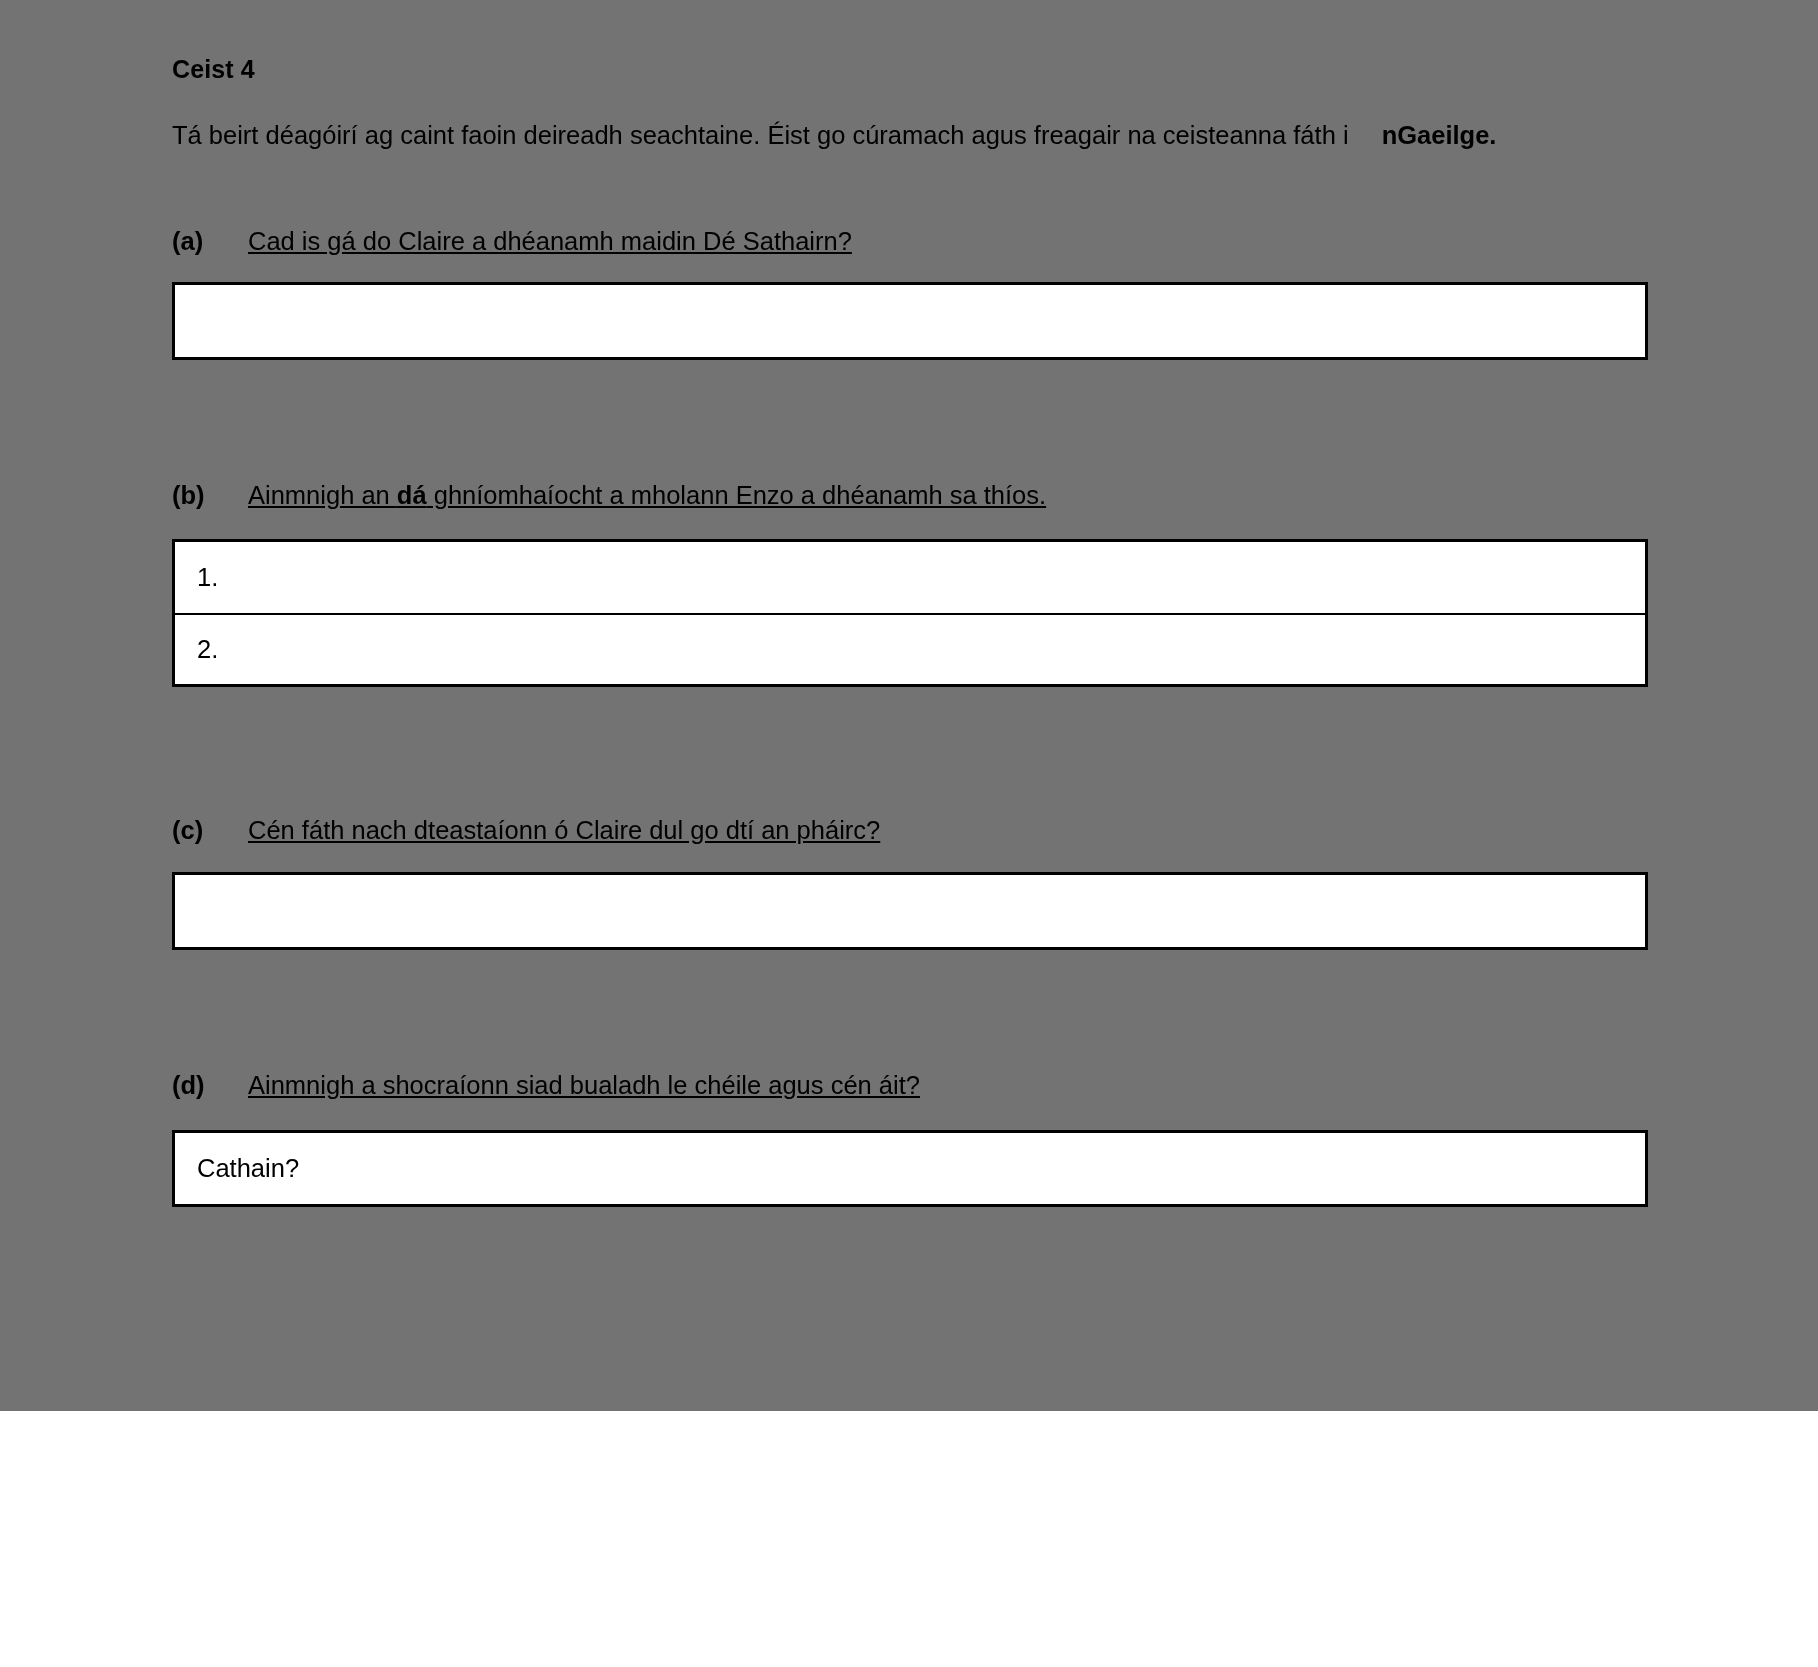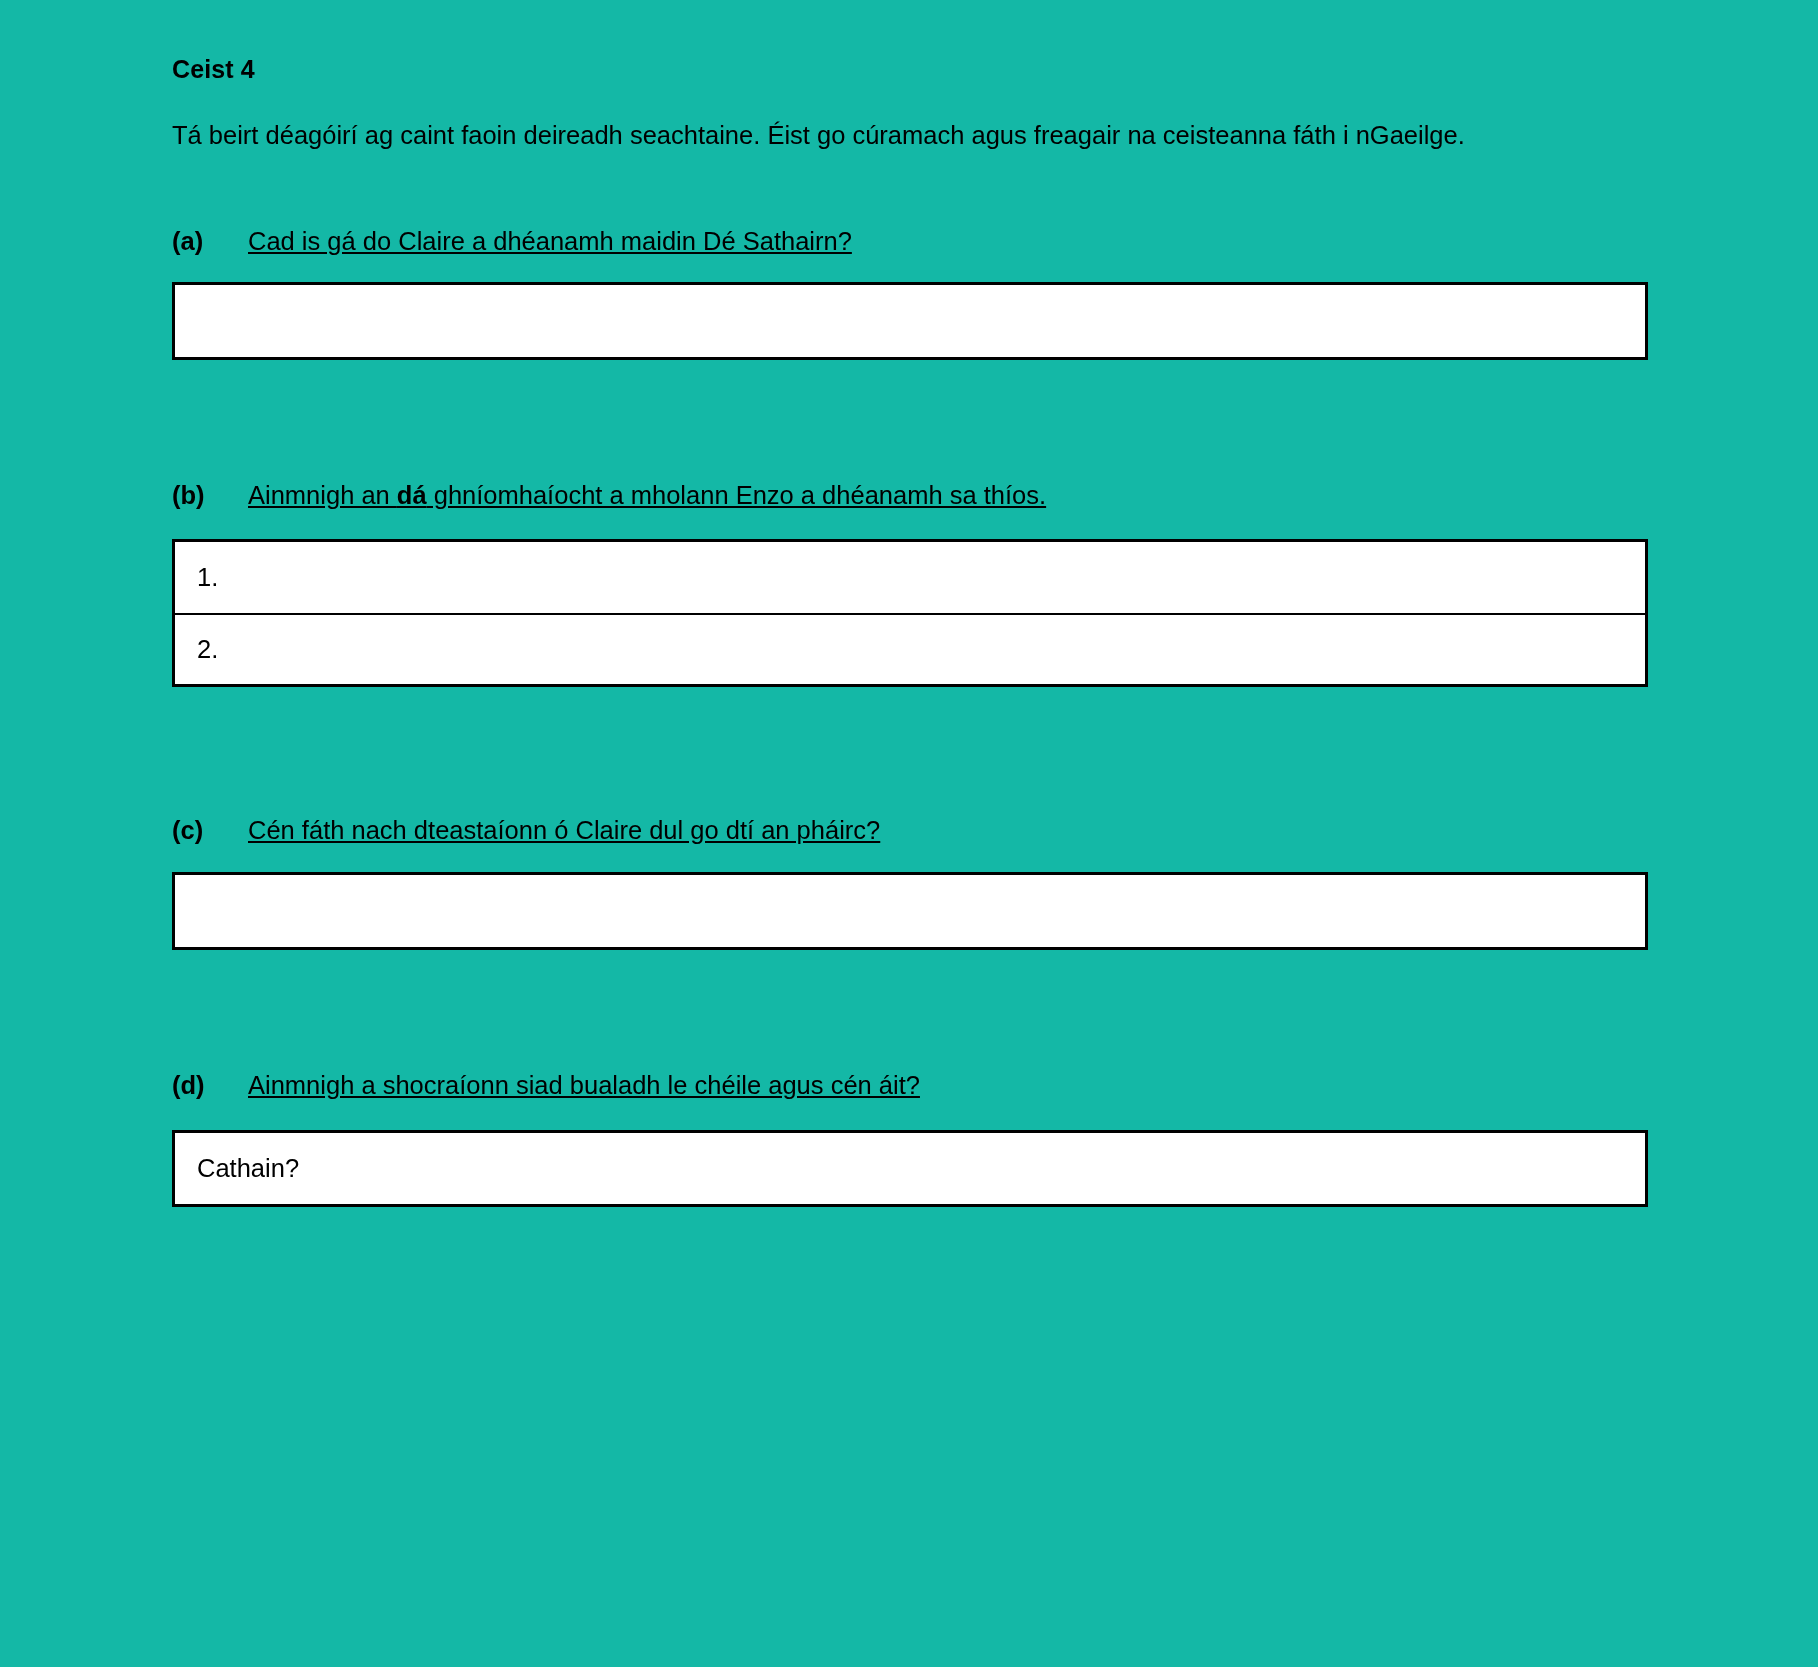--- a/index.html
+++ b/index.html
@@ -12,22 +12,22 @@
     width: 1818px;
     height: 1667px;
     font-family: "Liberation Sans", sans-serif;
     color: #000000;
     -webkit-font-smoothing: antialiased;
   }
 
   .page {
     position: relative;
     width: 1818px;
-    height: 1667px;
-    background: #14b8a6;
+    height: 1411px;
+    background: #737373;
     box-sizing: border-box;
     padding: 0;
   }
 
   .content {
     position: absolute;
     left: 172px;
     top: 0;
     width: 1476px;
   }
@@ -43,21 +43,21 @@
   }
 
   
   .intro {
     font-size: 25.5px;
     line-height: 1.48;
     margin: 0;
     padding-top: 31px;
     width: 1450px;
   }
-  .intro b { font-weight: normal; }
+  .intro b { font-weight: bold; margin-left: 26px; }
 
   
   .question {
     display: flex;
     align-items: baseline;
     font-size: 25.5px;
     line-height: 1.4;
   }
   .q-label {
     font-weight: bold;

